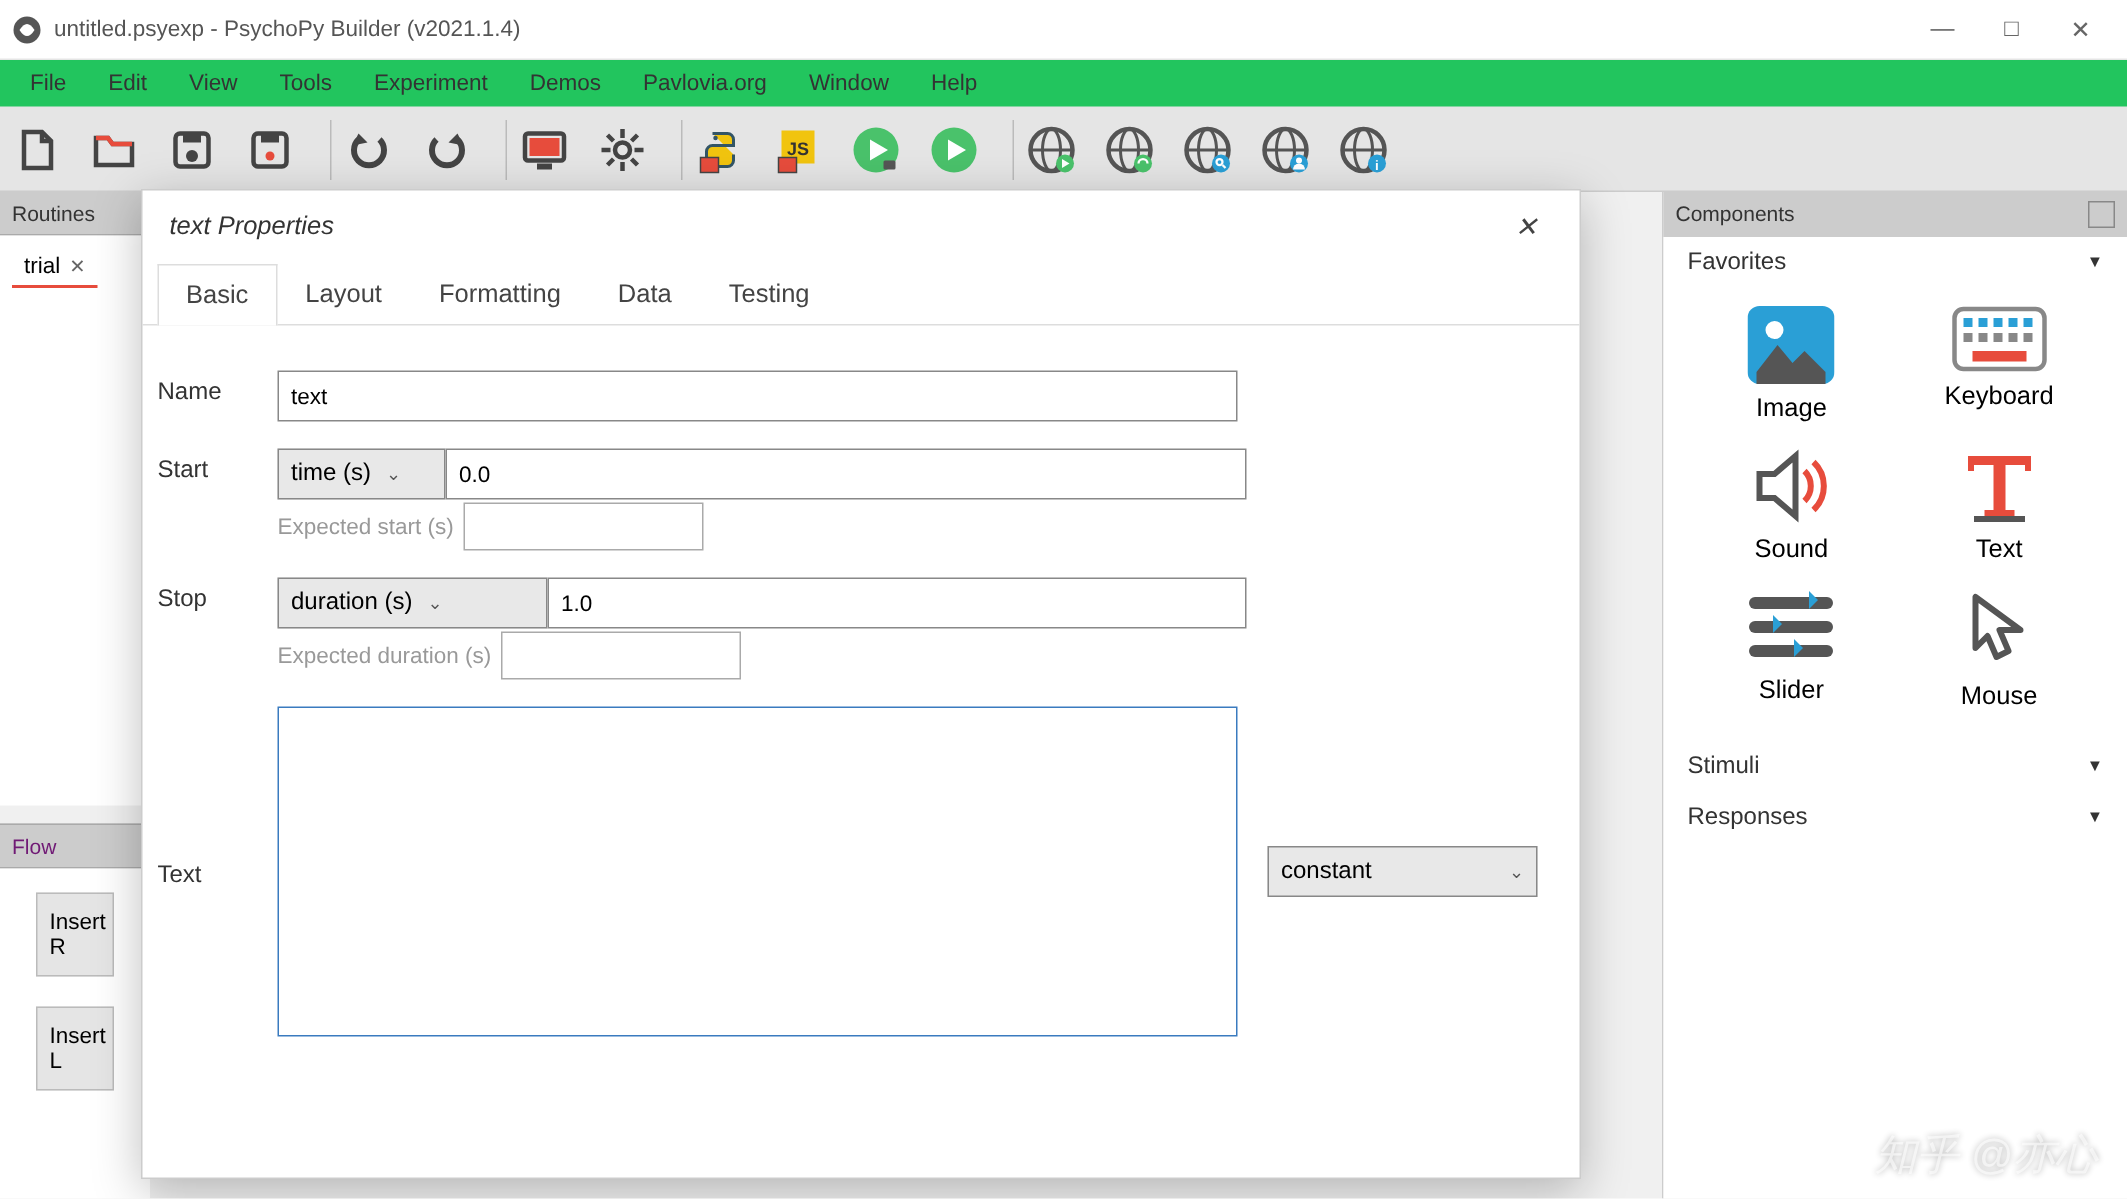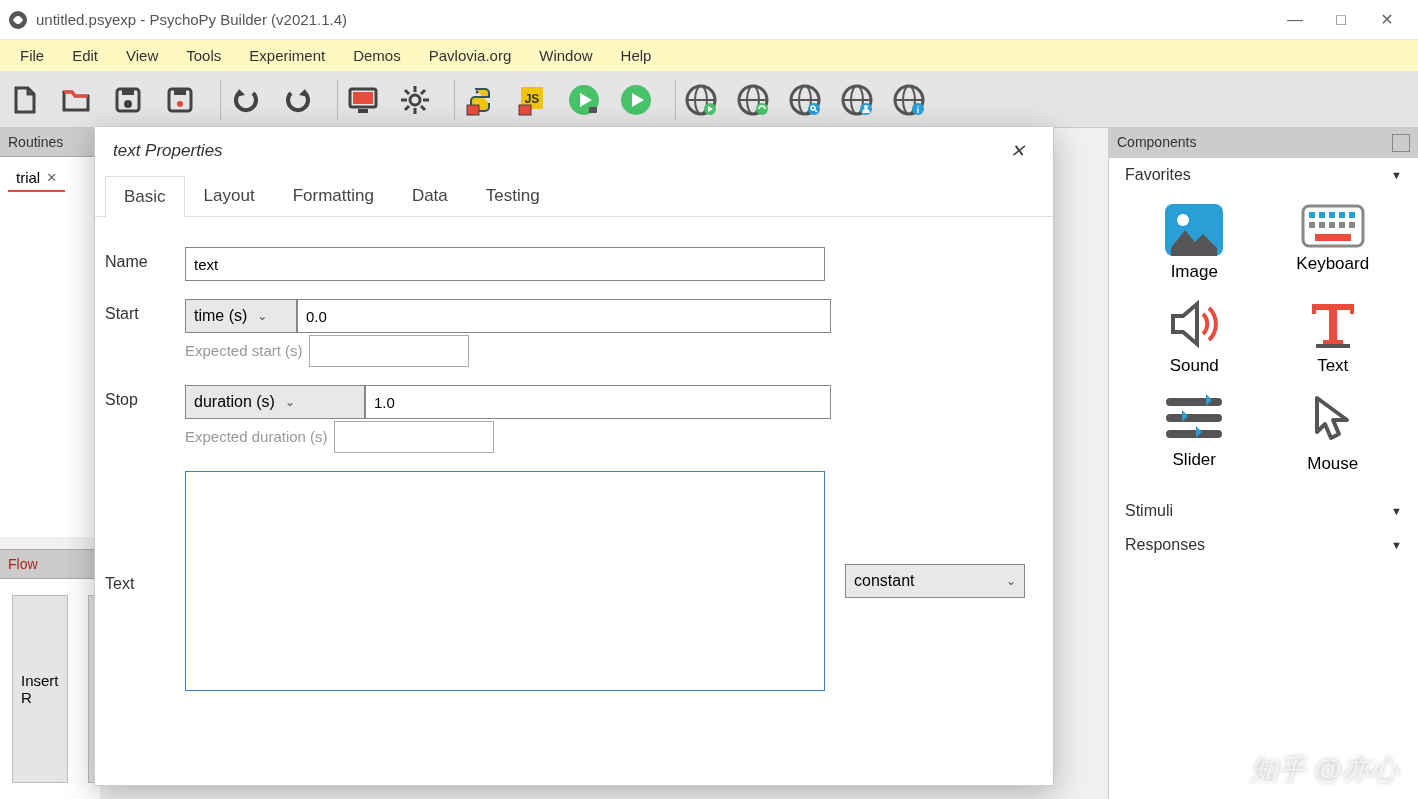--- a/index.html
+++ b/index.html
@@ -5,37 +5,37 @@
 * { box-sizing: border-box; margin: 0; padding: 0; font-family: "Segoe UI", Tahoma, sans-serif; }
 body { background: #f0f0f0; width: 1418px; height: 799px; overflow: hidden; position: relative; }
 
 
 .titlebar { height: 40px; background: #fff; display: flex; align-items: center; padding: 0 8px; border-bottom: 1px solid #e5e5e5; }
 .titlebar .app-icon { width: 20px; height: 20px; margin-right: 8px; }
 .titlebar .title-text { flex: 1; font-size: 15px; color: #555; }
 .titlebar .winbtn { width: 46px; height: 40px; display: flex; align-items: center; justify-content: center; color: #666; }
 
 
-.menubar { height: 32px; background: #fef9c3; display: flex; align-items: center; padding: 0 8px; gap: 4px; border-bottom: 1px solid #e5e5e5; }
+.menubar { height: 32px; background: #22c55e; display: flex; align-items: center; padding: 0 8px; gap: 4px; border-bottom: 1px solid #e5e5e5; }
 .menubar .menu-item { padding: 4px 12px; font-size: 15px; color: #333; cursor: default; }
 
 
 .toolbar { height: 56px; background: #e5e5e5; display: flex; align-items: center; padding: 0 6px; border-bottom: 1px solid #ccc; }
 .toolbar .tbtn { width: 48px; height: 48px; display: flex; align-items: center; justify-content: flex-start; border-radius: 4px; margin: 0 2px; }
 .toolbar .sep { width: 1px; height: 40px; background: #bbb; margin: 0 6px; }
 
 
 .workarea { display: flex; height: calc(100% - 128px); position: relative; }
 .left-col { width: 100px; display: flex; flex-direction: column; }
 .routines-hdr { background: #ccc; font-size: 14px; padding: 6px 8px; color: #333; border-bottom: 1px solid #aaa; }
 .routines-body { background: #fff; flex: 0 0 380px; padding: 8px; }
 .tab { display: inline-flex; align-items: center; gap: 6px; padding: 4px 8px; font-size: 15px; border-bottom: 2px solid #e74c3c; }
 .tab .tab-close { font-size: 13px; color: #666; }
-.flow-hdr { background: #ccc; font-size: 14px; padding: 6px 8px; color: #b91c1c; margin-top: 12px; border-top: 1px solid #aaa; border-bottom: 1px solid #aaa; }
-.flow-body { background: #fff; flex: 1; padding: 16px 12px; display: flex; flex-direction: row; gap: 20px; }
+.flow-hdr { background: #ccc; font-size: 14px; padding: 6px 8px; color: #701a75; margin-top: 12px; border-top: 1px solid #aaa; border-bottom: 1px solid #aaa; }
+.flow-body { background: #fff; flex: 1; padding: 16px 24px; display: flex; flex-direction: column; gap: 20px; }
 .flow-btn { background: #e5e5e5; border: 1px solid #bbb; padding: 10px 8px; font-size: 15px; text-align: left; }
 
 
 .components { width: 310px; background: #f5f5f5; display: flex; flex-direction: column; border-left: 1px solid #ccc; }
 .comp-hdr { background: #ccc; font-size: 14px; padding: 6px 8px; color: #333; display: flex; align-items: flex-start; }
 .comp-hdr .sp { flex: 1; }
 .comp-hdr .minico { width: 18px; height: 18px; border: 1px solid #888; margin-left: 4px; }
 .comp-scroll { flex: 1; overflow-y: auto; background: #fff; padding: 0; position: relative; }
 .comp-section { padding: 8px 16px; font-size: 16px; color: #333; display: flex; align-items: center; }
 .comp-section .tri { font-size: 11px; color: #333; }

